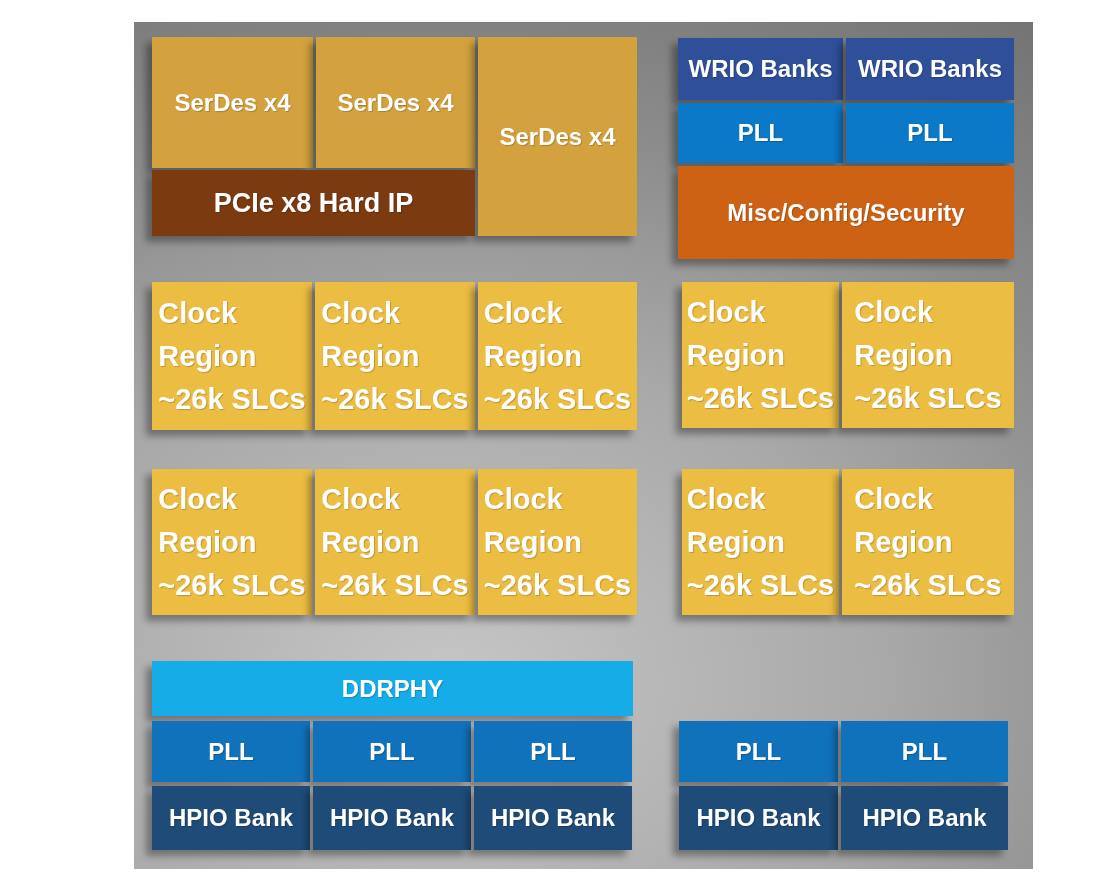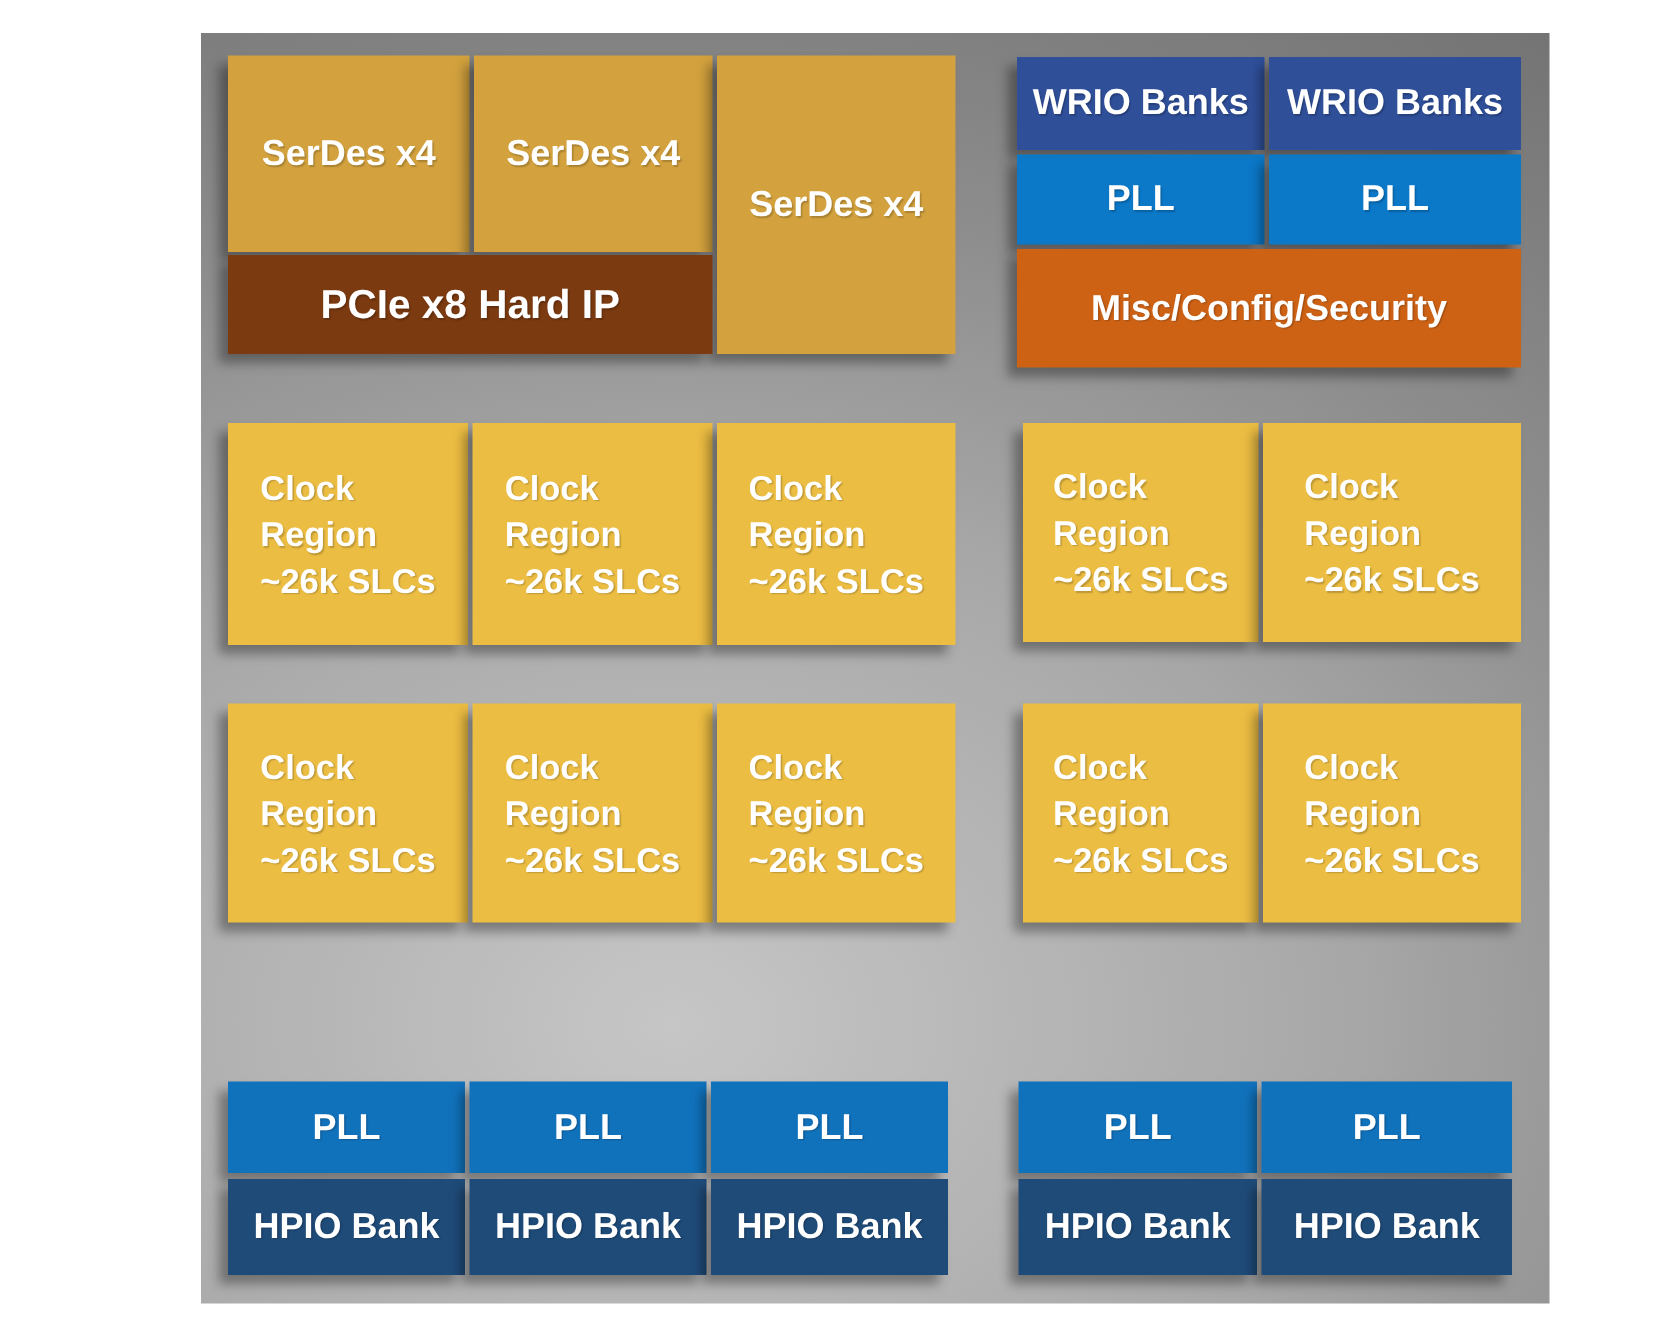--- a/index.html
+++ b/index.html
@@ -21,21 +21,21 @@
     position:absolute;
     display:flex;align-items:center;justify-content:center;
     color:var(--text,#fff);
     font-weight:bold;
     font-size:24px;
     text-align:left;
     box-shadow:-6px 6px 7px rgba(0,0,0,0.35);
     text-shadow:1px 1px 1px rgba(0,0,0,0.2);
     box-sizing:border-box;
   }
-  .clock-txt{white-space:pre-line;font-size:23px;line-height:31px;}
+  .clock-txt{white-space:pre-line;font-size:29px;line-height:43px;}
   .pcie-txt{font-size:27px;}
 
   
   .c-serdes{background:var(--serdes);}
   .c-pcie{background:var(--pcie);}
   .c-wrio{background:var(--wrio);}
   .c-pllb{background:var(--pll-bright);}
   .c-misc{background:var(--misc);}
   .c-clock{background:var(--clock);}
   .c-ddr{background:var(--ddrphy);}
@@ -44,21 +44,21 @@
 
   
   .b-sd1{left:152px;top:37px;width:161px;height:131px;}
   .b-sd2{left:316px;top:37px;width:159px;height:131px;}
   .b-sd3{left:478px;top:37px;width:159px;height:199px;}
   .b-pcie{left:152px;top:170px;width:323px;height:66px;}
   .b-wr1{left:678px;top:38px;width:165px;height:62px;}
   .b-wr2{left:846px;top:38px;width:168px;height:62px;}
   .b-pt1{left:678px;top:103px;width:165px;height:60px;}
   .b-pt2{left:846px;top:103px;width:168px;height:60px;}
-  .b-misc{left:678px;top:166px;width:336px;height:79px;}
+  .b-misc{left:678px;top:166px;width:336px;height:93px;}
   .b-c1{left:152px;top:282px;width:160px;height:148px;}
   .b-c2{left:315px;top:282px;width:160px;height:148px;}
   .b-c3{left:478px;top:282px;width:159px;height:148px;}
   .b-c4{left:682px;top:282px;width:157px;height:146px;}
   .b-c5{left:842px;top:282px;width:172px;height:146px;}
   .b-c6{left:152px;top:469px;width:160px;height:146px;}
   .b-c7{left:315px;top:469px;width:160px;height:146px;}
   .b-c8{left:478px;top:469px;width:159px;height:146px;}
   .b-c9{left:682px;top:469px;width:157px;height:146px;}
   .b-c10{left:842px;top:469px;width:172px;height:146px;}
@@ -116,20 +116,21 @@
   <div class="blk c-clock b-c8 clock-txt">Clock
 Region
 ~26k SLCs</div>
   <div class="blk c-clock b-c9 clock-txt">Clock
 Region
 ~26k SLCs</div>
   <div class="blk c-clock b-c10 clock-txt">Clock
 Region
 ~26k SLCs</div>
 
+  <div class="blk c-ddr b-ddr">DDRPHY</div>
   <div class="blk c-pllm b-pb1">PLL</div>
   <div class="blk c-pllm b-pb2">PLL</div>
   <div class="blk c-pllm b-pb3">PLL</div>
   <div class="blk c-hpio b-hb1">HPIO Bank</div>
   <div class="blk c-hpio b-hb2">HPIO Bank</div>
   <div class="blk c-hpio b-hb3">HPIO Bank</div>
 
   <div class="blk c-pllm b-pr1">PLL</div>
   <div class="blk c-pllm b-pr2">PLL</div>
   <div class="blk c-hpio b-hr1">HPIO Bank</div>

